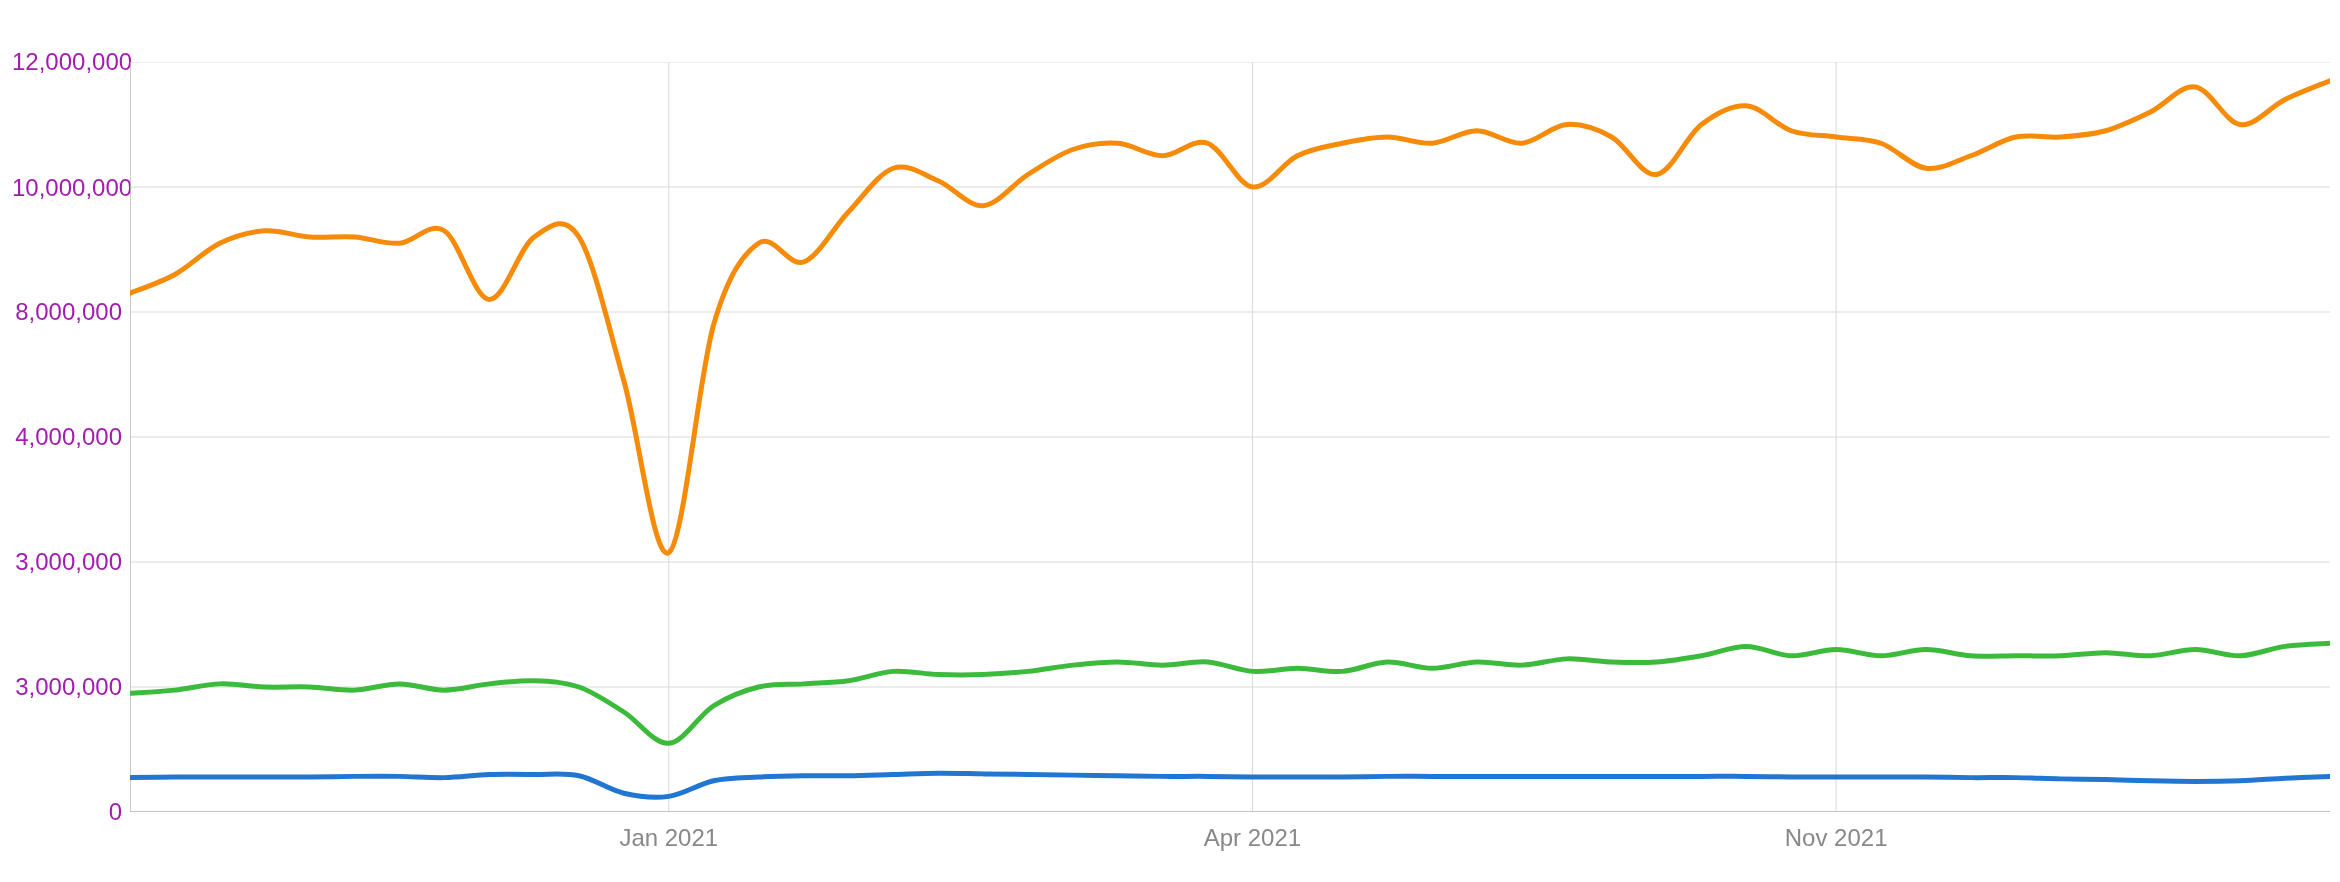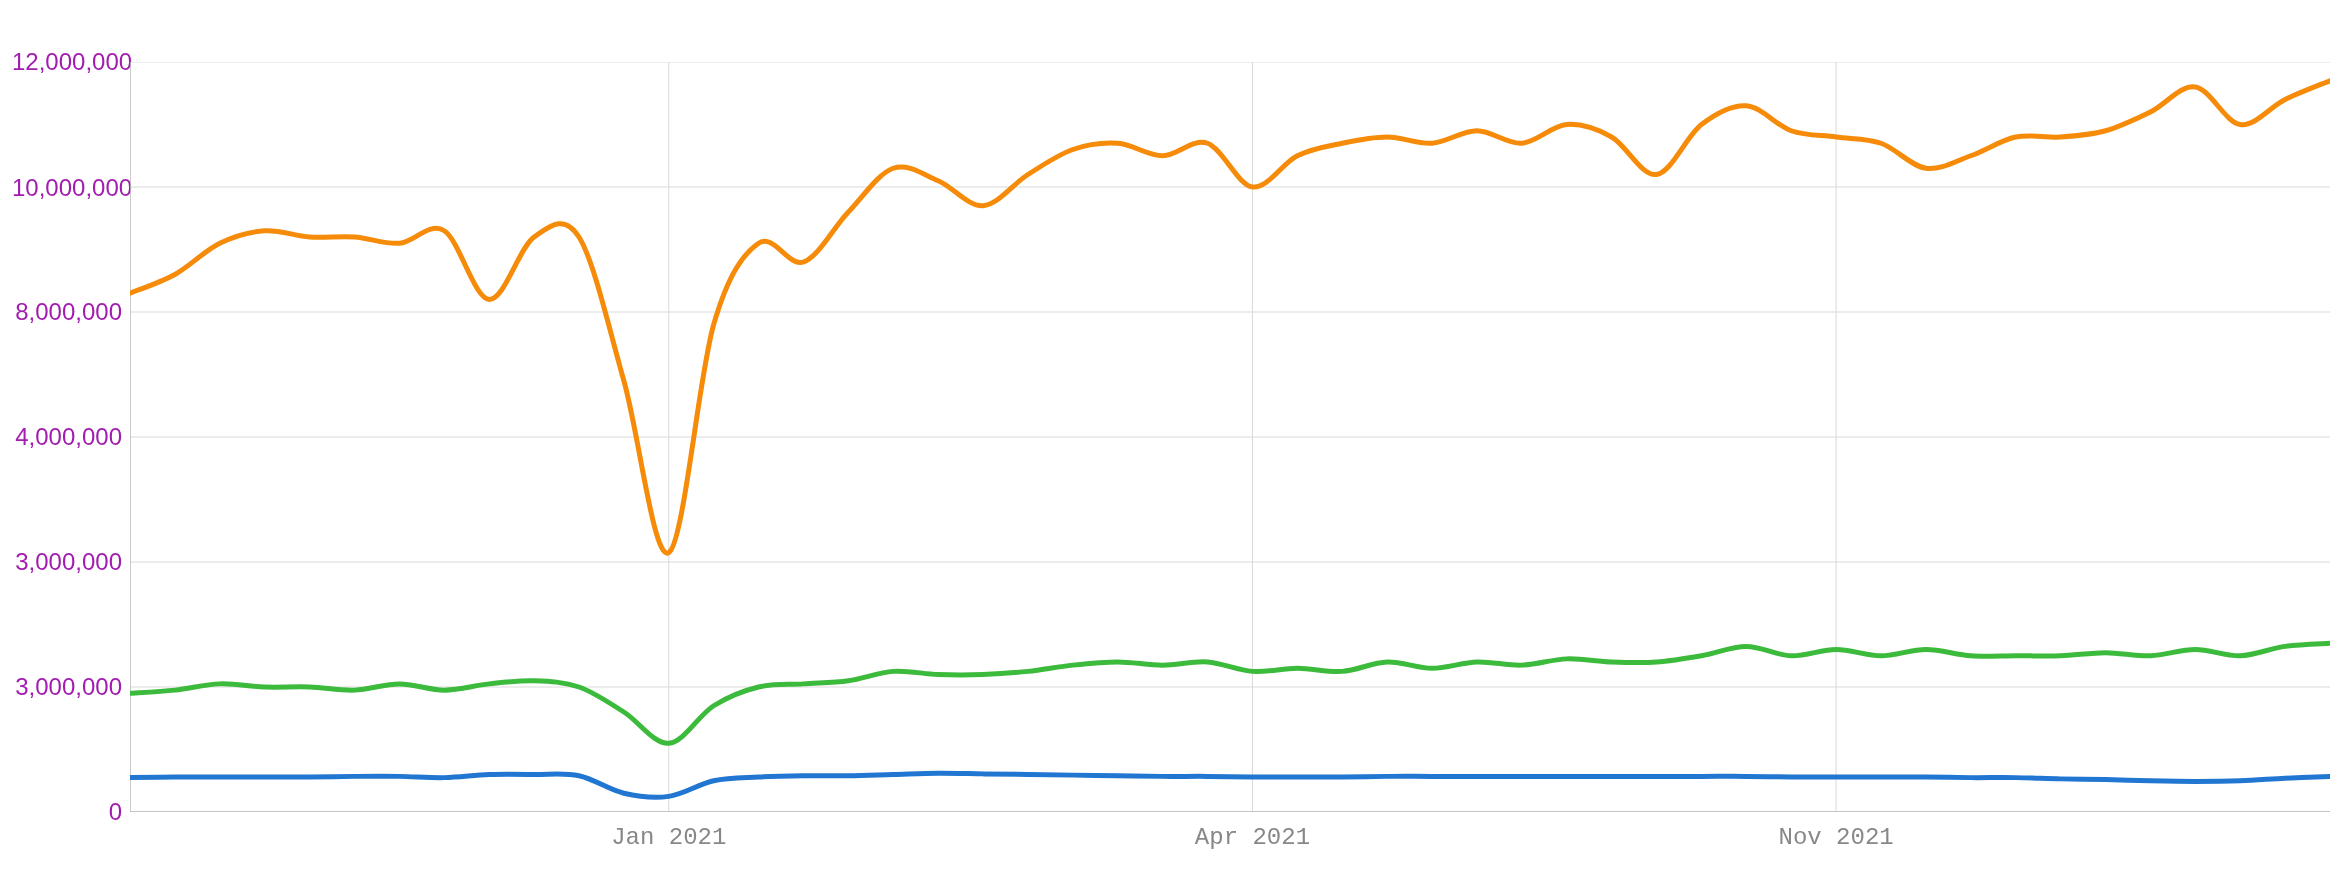--- a/index.html
+++ b/index.html
@@ -53,21 +53,20 @@
     text-align: right;
     width: 110px;
   }
   .x-tick {
     position: absolute;
     top: 824px;
     transform: translateX(-50%);
     font-size: 24px;
     color: #888;
     text-align: center;
-    font-family: Liberation Mono, monospace;
   }
   svg { display: block; }
   .grid-line { stroke: #d9d9d9; stroke-width: 1; }
   .axis-line { stroke: #b8b8b8; stroke-width: 1.5; }
   .series { fill: none; stroke-width: 5; stroke-linejoin: round; stroke-linecap: round; }
 </style>
 </head>
 <body>
 
 <div class="chart-wrap">

